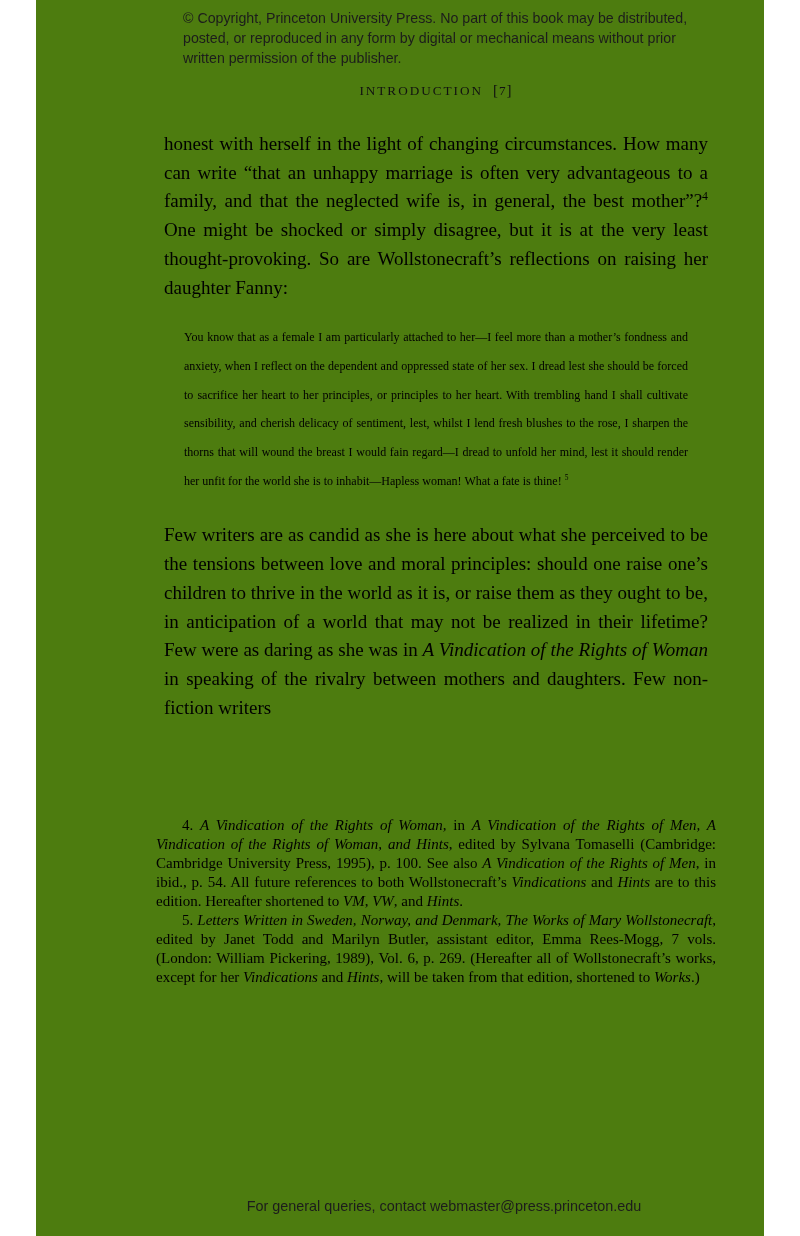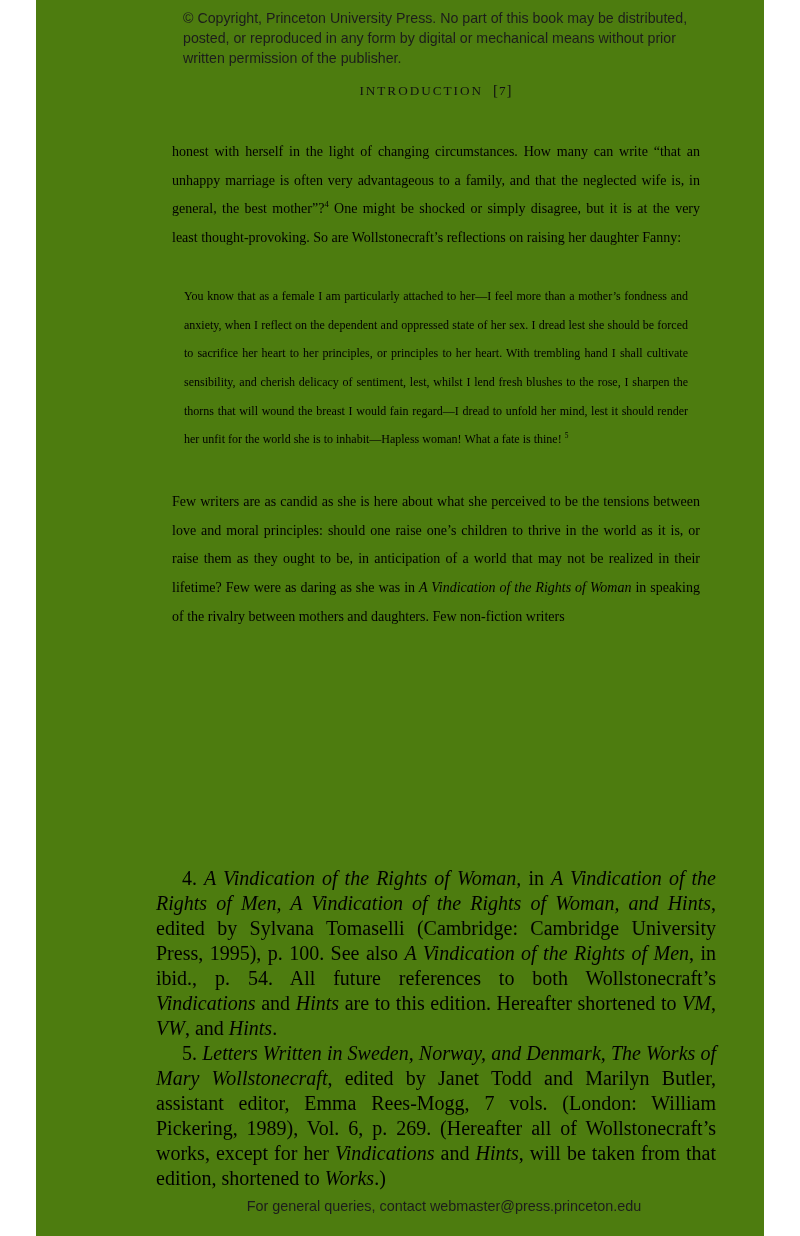--- a/index.html
+++ b/index.html
@@ -52,22 +52,22 @@
 
   
   .textblock {
     position: absolute;
     left: 120px;
     top: 122px;
     width: 560px;
   }
 
   p.body {
-    margin: 16px;
-    font-size: 14px;
+    margin: 8px;
+    font-size: 19px;
     line-height: 28.7px;
     text-align: justify;
     text-justify: inter-word;
     hyphens: manual;
   }
 
   blockquote.quote {
     margin: 0 0 0 28px;
     width: 504px;
     font-size: 12px;
@@ -84,24 +84,24 @@
     vertical-align: super;
     line-height: 0;
   }
 
   i, em { }
 
   
   .footnotes {
     position: absolute;
     left: 120px;
-    top: 866px;
+    top: 816px;
     width: 560px;
-    font-size: 20px;
-    line-height: 25px;
+    font-size: 15px;
+    line-height: 19px;
     text-align: justify;
   }
   .footnotes p {
     margin: 0;
     text-indent: 26px;
   }
 
   
   .footer {
     position: absolute;

